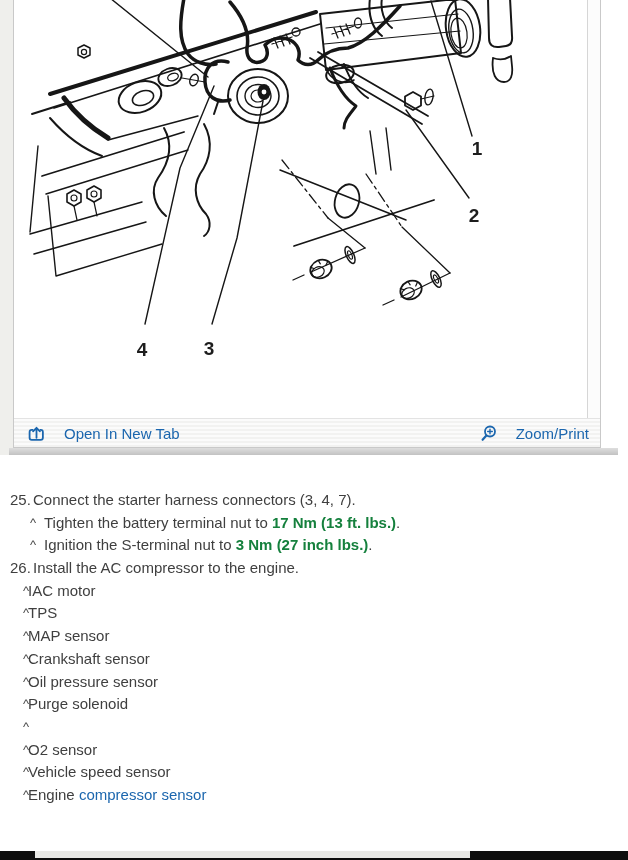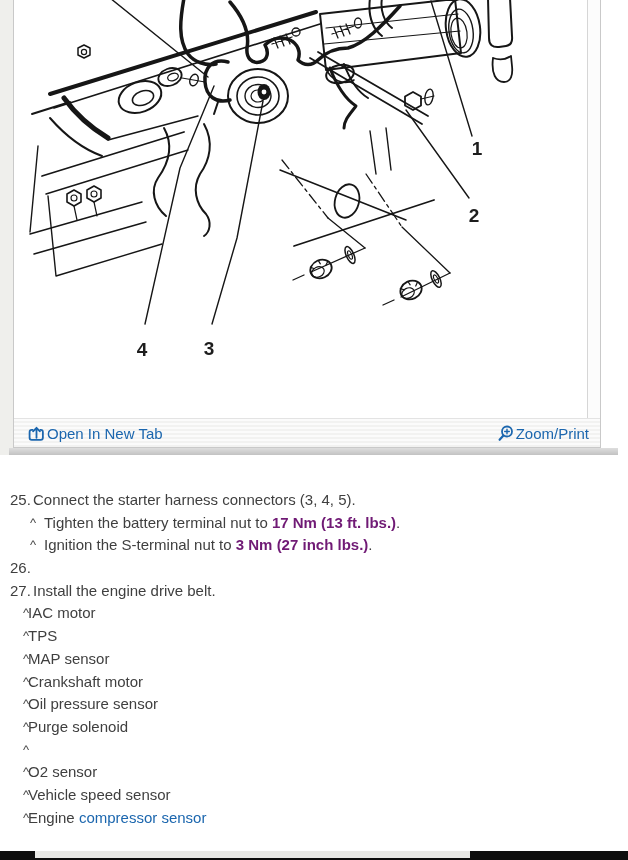--- a/index.html
+++ b/index.html
@@ -33,41 +33,41 @@
     background:#fcfcfc;border-left:1px solid #d6d6d6;
   }
   .figure-footer{
     position:absolute;left:0;right:0;bottom:0;height:29px;
     border-top:1px solid #e3e3e3;
     background:repeating-linear-gradient(#fbfbfb 0 2px,#f2f2f1 2px 4px);
     display:flex;align-items:center;justify-content:space-between;
     padding:0 11px 0 14px;box-sizing:border-box;
   }
   .fig-link{
-    display:flex;align-items:center;gap:2px;
+    display:flex;align-items:center;gap:19px;
     color:var(--link);font-size:15px;text-decoration:none;cursor:pointer;
     white-space:nowrap;
   }
   .fig-link svg{display:block;}
   .shadow-strip{
     position:absolute;left:9px;top:448px;width:609px;height:7px;
     background:linear-gradient(#dedede,#c2c2c2);
   }
   
   .instructions{
     position:absolute;left:0;top:491px;width:556px;
   }
   .row{position:relative;height:22.7px;white-space:nowrap;color:var(--text);font-size:15px;}
   .row .num{position:absolute;left:10px;}
   .row.step .txt{position:absolute;left:33px;}
   .row.sub .caret{position:absolute;left:23px;font-size:13px;top:1px;color:#4a4a4a;}
   .row.sub .txt{position:absolute;left:28px;}
   .row.sub.deep .caret{left:30px;}
   .row.sub.deep .txt{left:44px;}
-  .row b{color:#701a75;}
+  .row b{color:#15803d;}
   .inline-link{color:var(--link);text-decoration:none;cursor:pointer;}
   
   .bottom-bar{
     position:absolute;left:0;top:851px;width:628px;height:9px;background:#0e0e0e;
   }
   .bottom-bar .thumb{
     position:absolute;left:35px;top:0;width:435px;height:7px;background:#e9e9e6;
   }
   
   .dwg{stroke:#161616;fill:none;stroke-linecap:round;stroke-linejoin:round;}
@@ -225,52 +225,49 @@
       <span>Zoom/Print</span>
     </a>
   </div>
 </div>
 
 <div class="shadow-strip"></div>
 
 <div class="instructions">
     <div class="row step">
       <span class="num">25.</span>
-      <span class="txt"><span>Connect the starter harness connectors (3, 4, 5).</span></span>
+      <span class="txt"><span>Connect the starter harness connectors (3, 4, 7).</span></span>
     </div>
     <div class="row sub deep">
       <span class="caret">^</span>
       <span class="txt"><span>Tighten the battery terminal nut to </span><b>17 Nm (13 ft. lbs.)</b><span>.</span></span>
     </div>
     <div class="row sub deep">
       <span class="caret">^</span>
       <span class="txt"><span>Ignition the S-terminal nut to </span><b>3 Nm (27 inch lbs.)</b><span>.</span></span>
     </div>
     <div class="row step">
       <span class="num">26.</span>
-    </div>
-    <div class="row step">
-      <span class="num">27.</span>
-      <span class="txt"><span>Install the engine drive belt.</span></span>
+      <span class="txt"><span>Install the AC compressor to the engine.</span></span>
     </div>
     <div class="row sub">
       <span class="caret">^</span>
       <span class="txt"><span>IAC motor</span></span>
     </div>
     <div class="row sub">
       <span class="caret">^</span>
       <span class="txt"><span>TPS</span></span>
     </div>
     <div class="row sub">
       <span class="caret">^</span>
       <span class="txt"><span>MAP sensor</span></span>
     </div>
     <div class="row sub">
       <span class="caret">^</span>
-      <span class="txt"><span>Crankshaft motor</span></span>
+      <span class="txt"><span>Crankshaft sensor</span></span>
     </div>
     <div class="row sub">
       <span class="caret">^</span>
       <span class="txt"><span>Oil pressure sensor</span></span>
     </div>
     <div class="row sub">
       <span class="caret">^</span>
       <span class="txt"><span>Purge solenoid</span></span>
     </div>
     <div class="row sub">

